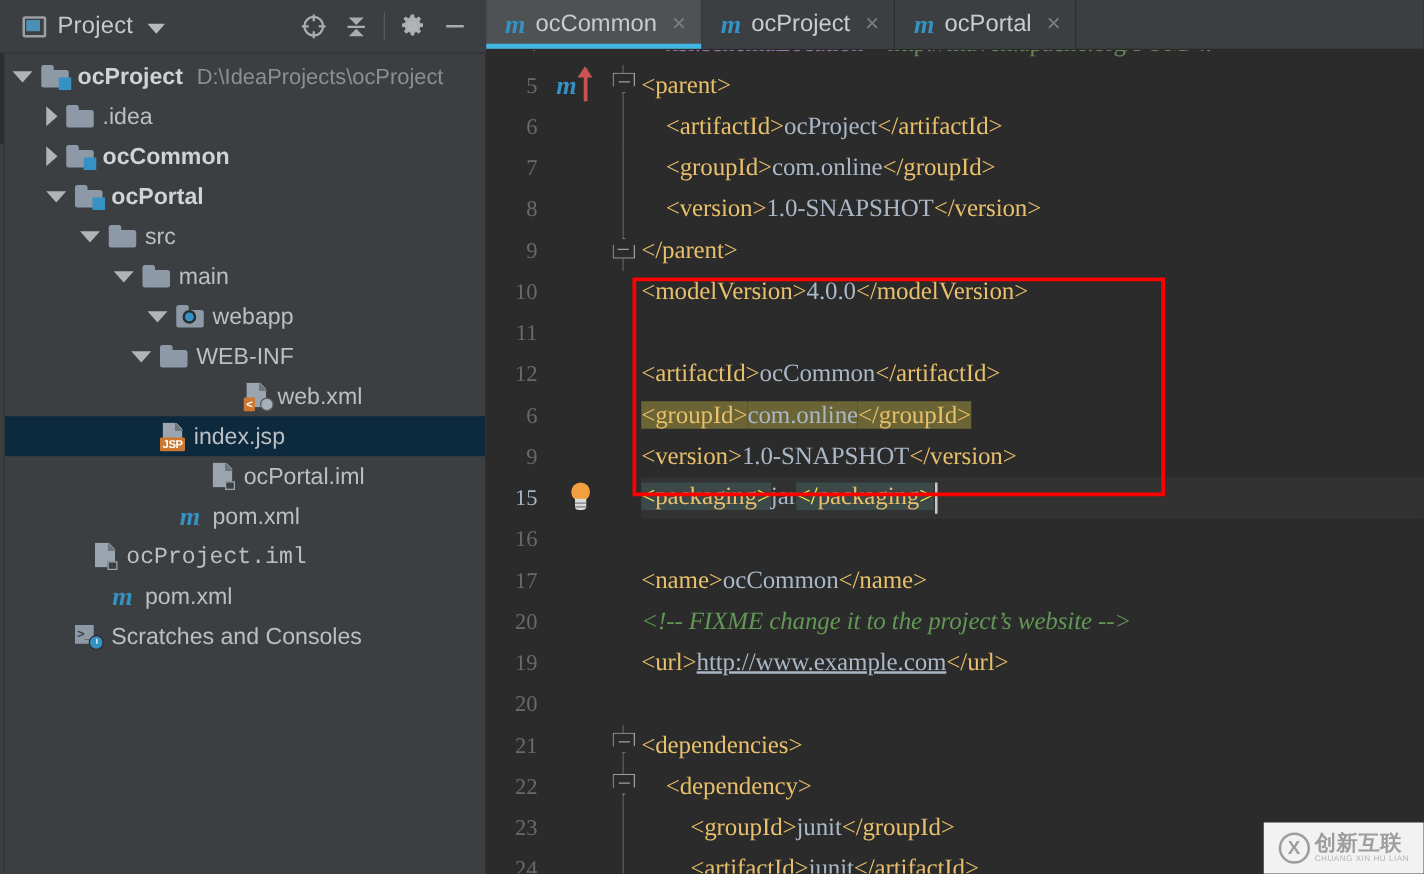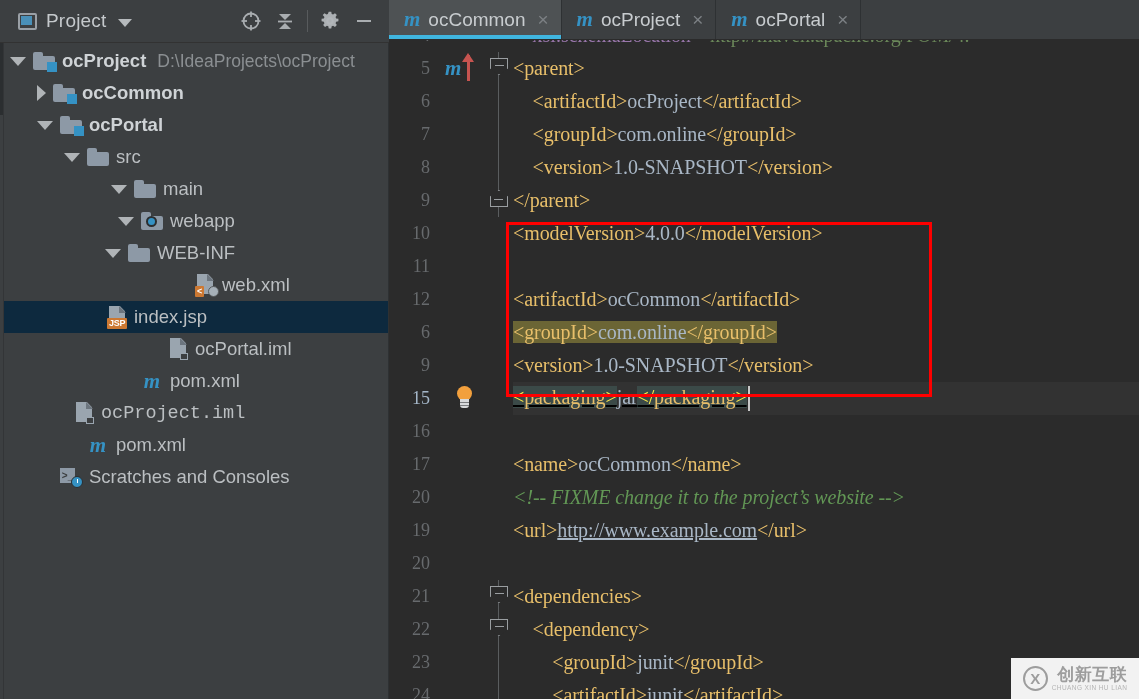--- a/index.html
+++ b/index.html
@@ -201,21 +201,21 @@
 
   
   #code-wrap {
     flex: 1 1 auto; position: relative; overflow: hidden;
     background: #2b2b2b;
     font-family: "Liberation Mono", monospace;
   }
   .line {
     position: relative; height: 33px; display: flex; align-items: center;
   }
-  .line.current .codecell { background: #323232; text-decoration: underline; }
+  .line.current .codecell { background: #323232; }
   .line.current .gutnum { color: #a4b6c8; }
   .gutnum {
     width: 52px; flex: 0 0 52px; text-align: right; padding-right: 11px;
     font-size: 18px; color: #676a6d;
     font-family: "Liberation Serif", serif;
   }
   .gutter-icons {
     width: 44px; flex: 0 0 44px; position: relative; height: 33px;
   }
   .foldcol {
@@ -297,21 +297,21 @@
     width: 128px; height: 41px; background: #f2f2f2;
     display: flex; align-items: center; justify-content: center;
     gap: 4px; z-index: 30;
   }
   #wm-logo {
     width: 25px; height: 25px; border-radius: 50%;
     border: 2.5px solid #9d9d9d; color:#9d9d9d;
     font-size: 15px; font-weight: bold; line-height: 21px; text-align: center;
     font-family: "Liberation Sans", sans-serif;
   }
-  #wm-text { display:flex; flex-direction:column; line-height:1;text-align:right; }
+  #wm-text { display:flex; flex-direction:column; line-height:1; }
   #wm-cn { font-size: 17px; color:#9d9d9d; font-weight:bold; letter-spacing:.5px; }
   #wm-en { font-size: 6.5px; color:#b4b4b4; letter-spacing:.4px; margin-top:2px; }
 </style>
 </head>
 <body>
 
 <div id="app">
 
   <div id="sidebar">
 
@@ -358,20 +358,28 @@
           <span class="ic ic-folder ic-module">
             <span class="ftab"></span>
             <span class="fbody"></span>
             <span class="badge"></span>
           </span>
           <span class="lbl bold">ocProject</span>
           <span class="path-sub">D:\IdeaProjects\ocProject</span>
         </div>
         <div class="row" style="padding-left: 37px;">
           <span class="arrow right"></span>
+          <span class="ic ic-folder">
+            <span class="ftab"></span>
+            <span class="fbody"></span>
+          </span>
+          <span class="lbl">.idea</span>
+        </div>
+        <div class="row" style="padding-left: 37px;">
+          <span class="arrow right"></span>
           <span class="ic ic-folder ic-module">
             <span class="ftab"></span>
             <span class="fbody"></span>
             <span class="badge"></span>
           </span>
           <span class="lbl bold">ocCommon</span>
         </div>
         <div class="row" style="padding-left: 37px;">
           <span class="arrow down"></span>
           <span class="ic ic-folder ic-module">
@@ -382,21 +390,21 @@
           <span class="lbl bold">ocPortal</span>
         </div>
         <div class="row" style="padding-left: 64px;">
           <span class="arrow down"></span>
           <span class="ic ic-folder">
             <span class="ftab"></span>
             <span class="fbody"></span>
           </span>
           <span class="lbl">src</span>
         </div>
-        <div class="row" style="padding-left: 91px; margin-left: 20px;">
+        <div class="row" style="padding-left: 91px;">
           <span class="arrow down"></span>
           <span class="ic ic-folder">
             <span class="ftab"></span>
             <span class="fbody"></span>
           </span>
           <span class="lbl">main</span>
         </div>
         <div class="row" style="padding-left: 118px;">
           <span class="arrow down"></span>
           <span class="ic ic-folder ic-webapp">
@@ -417,21 +425,21 @@
         <div class="row" style="padding-left: 172px;">
           <span class="arrow none"></span>
           <span class="ic ic-file">
             <span class="page"></span>
             <span class="fold"></span>
             <span class="tagbox">&lt;</span>
             <span class="globe"></span>
           </span>
           <span class="lbl">web.xml</span>
         </div>
-        <div class="row selected" style="padding-left: 84px;">
+        <div class="row selected" style="padding-left: 105px;">
           <span class="arrow none"></span>
           <span class="ic ic-file">
             <span class="page"></span>
             <span class="fold"></span>
             <span class="tagbox">JSP</span>
           </span>
           <span class="lbl">index.jsp</span>
         </div>
         <div class="row" style="padding-left: 145px;">
           <span class="arrow none"></span>

